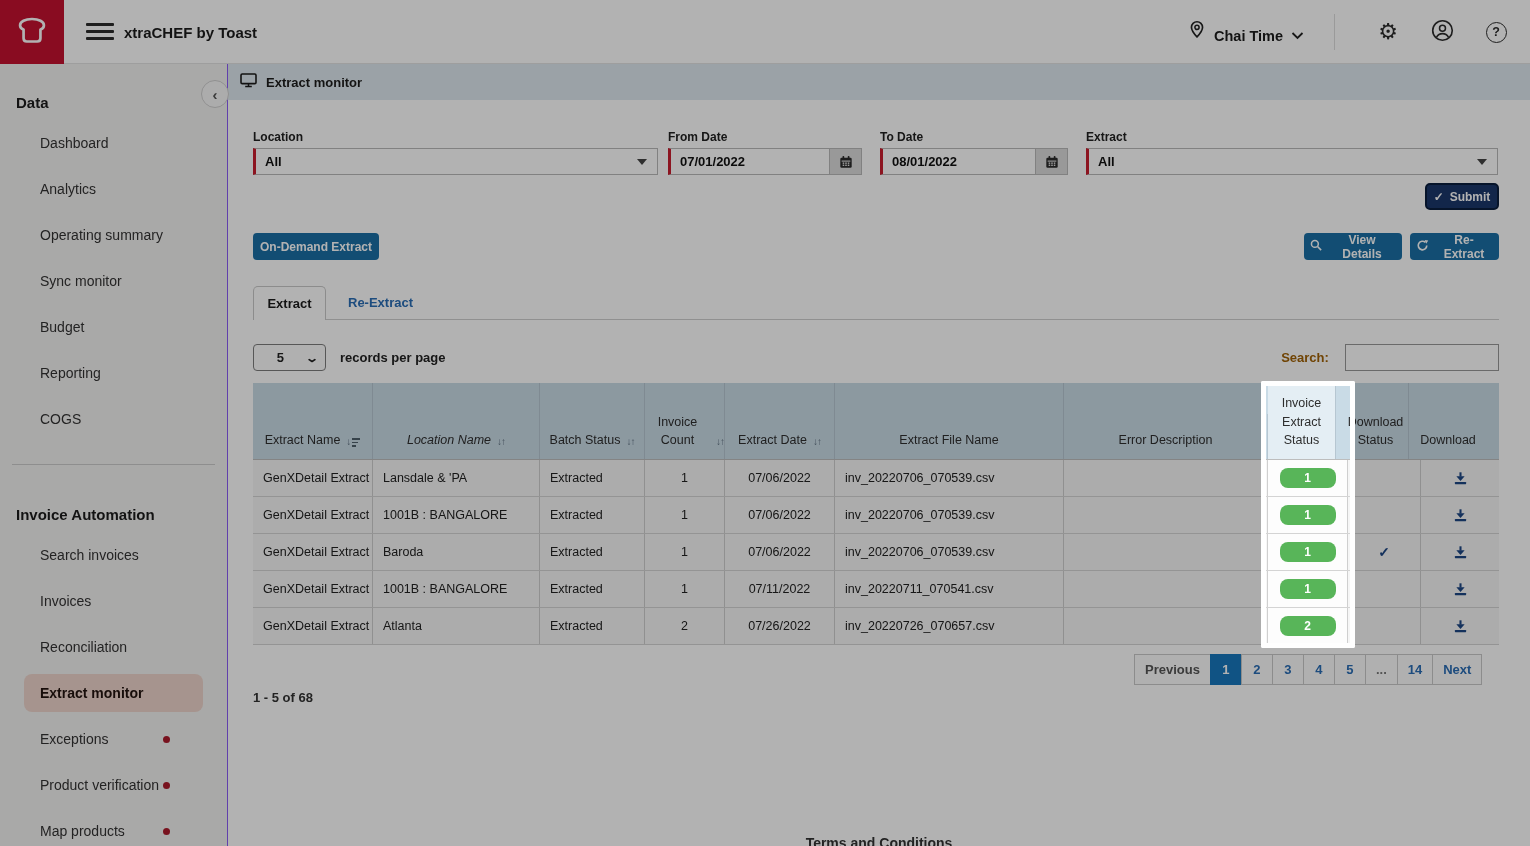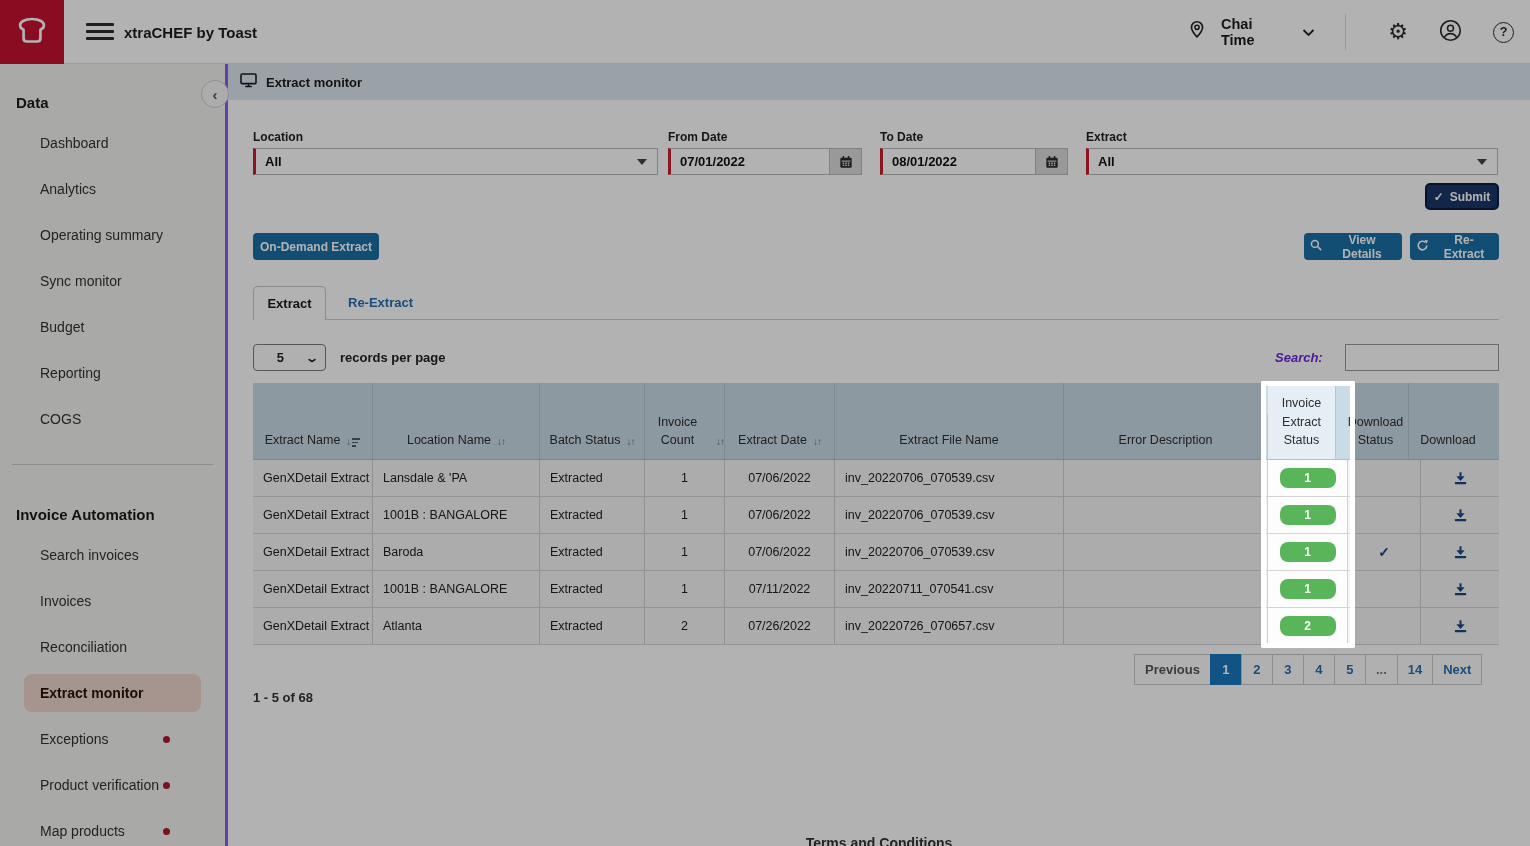--- a/index.html
+++ b/index.html
@@ -12,32 +12,32 @@
   
   .topbar { position:absolute; left:0; top:0; width:1530px; height:64px; background:#fff;
             border-bottom:1px solid #e2e2e2; z-index:5; }
   .logo-box { position:absolute; left:0; top:0; width:64px; height:64px; background:#c41230;
               display:flex; align-items:center; justify-content:center; }
   .hamburger { position:absolute; left:86px; top:23px; width:28px; height:18px; cursor:pointer; }
   .hamburger div { height:2.6px; background:#2b2b2b; margin-bottom:4.4px; border-radius:1px; }
   .app-title { position:absolute; left:124px; top:0; height:64px; display:flex; align-items:center;
                font-size:15px; font-weight:bold; color:#1c1c1c; }
   .top-right { position:absolute; left:1188px; top:0; height:64px; display:flex; align-items:center; }
-  .loc-picker { display:flex; align-items:center; gap:15px; cursor:pointer; }
+  .loc-picker { display:flex; align-items:flex-end; gap:8px; cursor:pointer; }
   .loc-name { font-size:14.5px; font-weight:bold; color:#1c1c1c; }
   .tr-divider { width:1px; height:36px; background:#ddd; margin:0 26px 0 30px; }
   .tr-icon { width:54px; display:flex; align-items:center; justify-content:center; cursor:pointer; }
   .gear-glyph { font-family:"DejaVu Sans", sans-serif; font-size:22px; color:#2b2b2b; line-height:1; }
   .help-circle { width:21px; height:21px; border:1.7px solid #2b2b2b; border-radius:50%;
                  display:flex; align-items:center; justify-content:center;
                  font-size:12.5px; font-weight:bold; color:#2b2b2b; }
 
   
   .sidebar { position:absolute; left:0; top:64px; width:228px; height:782px; background:#f3f2f1;
-             border-right:3px solid #8b5cf6; }
+             border-right:1px solid #8b5cf6; }
   .sb-section-1 { padding-top:22px; }
   .sb-section-2 { padding-top:33px; }
   .sb-heading { height:34px; line-height:34px; padding-left:16px; font-size:15px; font-weight:bold;
                 color:#1c1c1c; }
   .sb-item { position:relative; height:46px; display:flex; align-items:center; padding-left:40px;
              font-size:14px; color:#333; cursor:pointer; }
   .sb-item.active { height:38px; margin:4px 24px; padding-left:16px; background:#eed5cc;
                     border-radius:8px; font-weight:bold; color:#23140f; }
   .sb-dot { position:absolute; left:163px; top:50%; margin-top:-3.5px; width:7px; height:7px;
             border-radius:50%; background:#ad1b2c; }
@@ -78,22 +78,22 @@
                 border-radius:5px 5px 0 0; display:flex; align-items:center; justify-content:center;
                 font-size:13px; font-weight:bold; color:#1c1c1c; position:relative; top:1px; cursor:pointer; }
   .tab-link { margin-left:22px; padding-bottom:9px; font-size:13px; font-weight:bold; color:#2a6db5;
               cursor:pointer; }
 
   .rpp-select { position:absolute; left:25px; top:280px; width:73px; height:27px; border:1px solid #7d7d7d;
                 border-radius:4px; background:#fdfdfd; display:flex; align-items:center; cursor:pointer; }
   .rpp-select .val { flex:1; text-align:center; font-size:13px; font-weight:bold; color:#222; }
   .rpp-chev { font-size:12px; font-weight:bold; color:#222; margin-right:8px; transform:scaleX(1.4); }
   .rpp-label { position:absolute; left:112px; top:286px; font-size:13px; font-weight:bold; color:#222; }
-  .search-label { position:absolute; left:1047px; top:286px; width:60px; text-align:left;
-                  font-size:13px; font-weight:bold; color:#6d28d9;font-style:italic; }
+  .search-label { position:absolute; left:1047px; top:286px; width:60px; text-align:center;
+                  font-size:13px; font-weight:bold; color:#a16207; }
   .search-input { position:absolute; left:1117px; top:280px; width:154px; height:27px;
                   border:1px solid #999; background:#fff; font-size:13px; padding:0 6px;
                   font-family:"Liberation Sans",sans-serif; }
 
   
   .tbl { position:absolute; left:25px; top:319px; width:1246px; }
   .thead { display:flex; height:77px; background:#c9dbe6; border-bottom:1px solid #bdbdbd; }
   .th { display:flex; align-items:flex-end; justify-content:center; gap:6px; padding-bottom:9px;
         border-right:1px solid #b6c6d1; font-size:12.5px; color:#2e2e2e; text-align:center;
         line-height:1.5; cursor:pointer; }
@@ -346,21 +346,21 @@
           <span>Extract Name</span>
           <span class="sortdesc">
             <span class="sorticons">↓</span>
             <span class="sortbars">
               <i style="width:8px"></i>
               <i style="width:6px"></i>
               <i style="width:4px"></i>
             </span>
           </span>
         </div>
-        <div class="th" style="width: 167px;">
+        <div class="th" style="width: 167px; font-style: italic;">
           <span>Location Name</span>
           <span class="sorticons">↓↑</span>
         </div>
         <div class="th" style="width: 105px;">
           <span>Batch Status</span>
           <span class="sorticons">↓↑</span>
         </div>
         <div class="th" style="width: 80px;">
           <span>Invoice Count</span>
           <span class="sorticons">↓↑</span>

